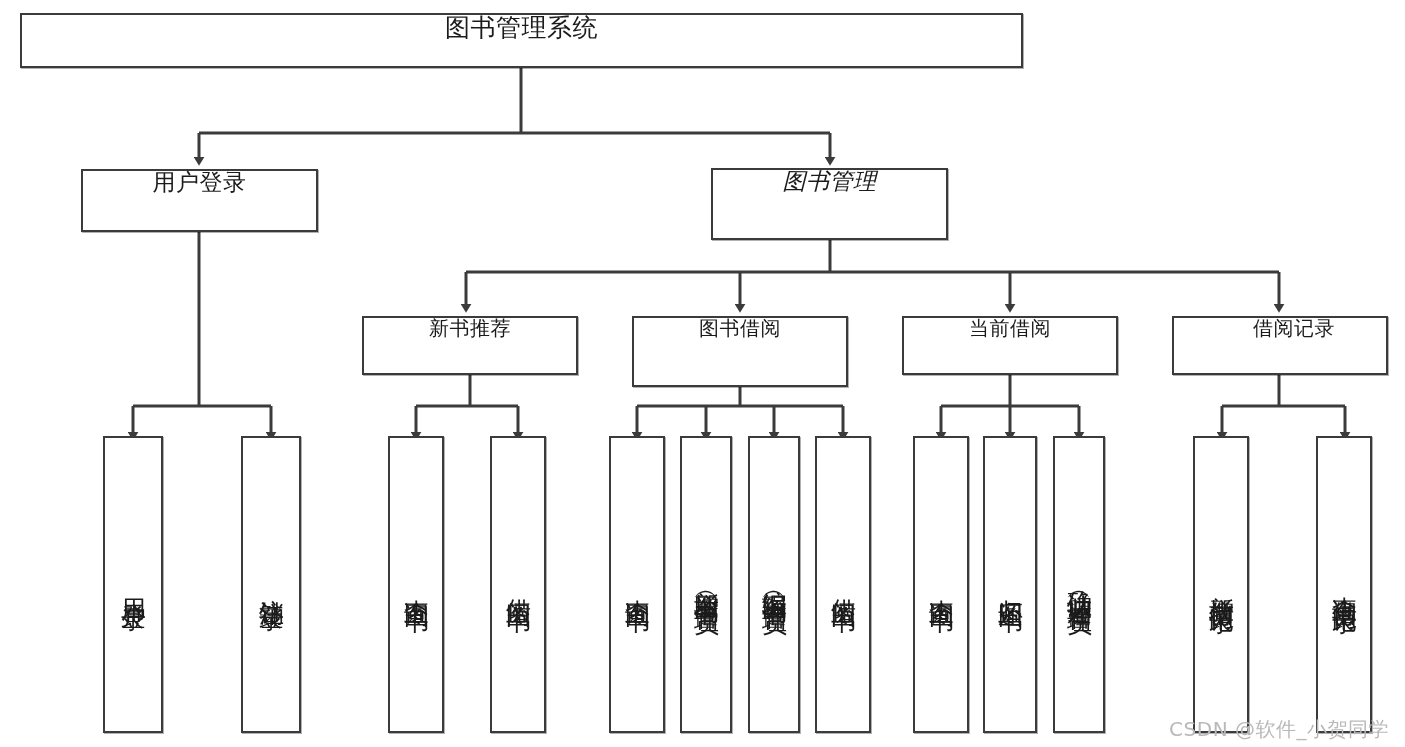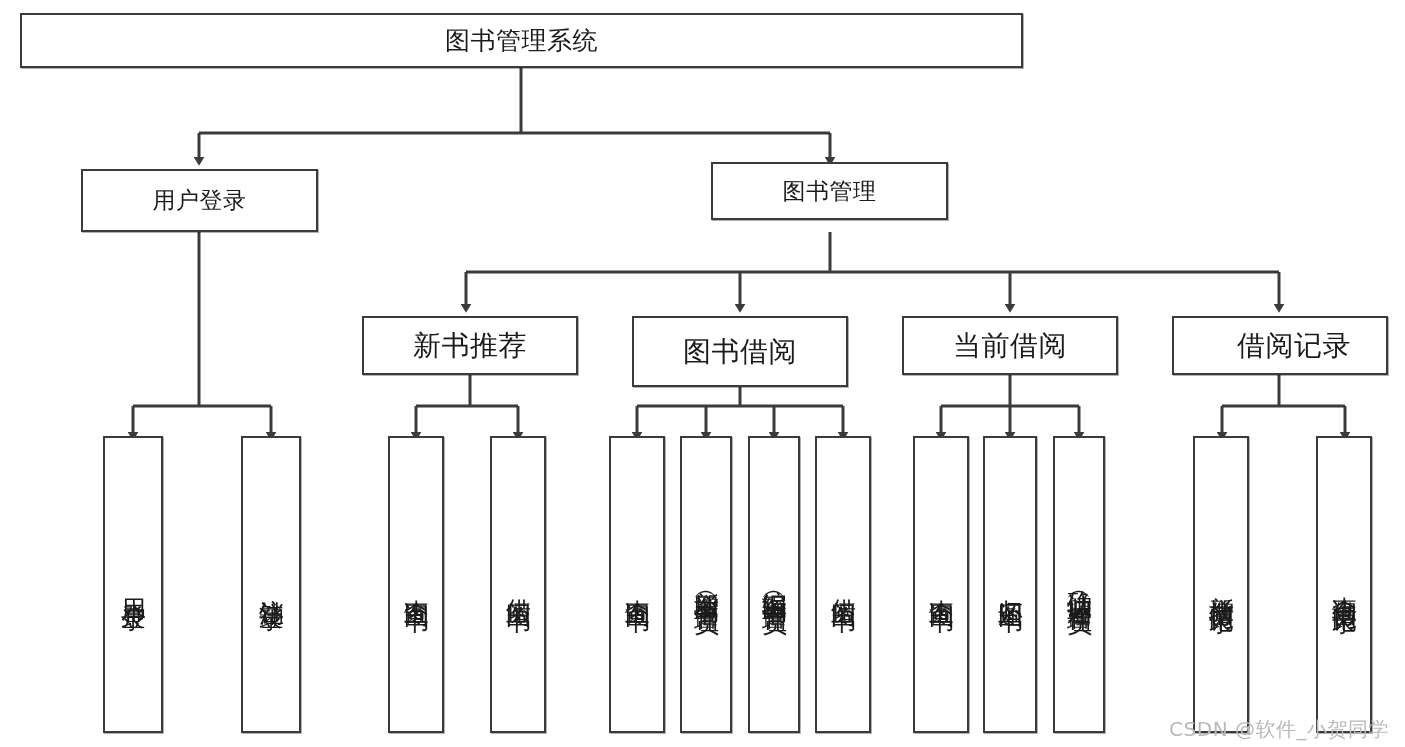--- a/index.html
+++ b/index.html
@@ -13,33 +13,32 @@
   #canvas{position:absolute;left:0;top:0;width:1405px;height:747px;}
   svg.lines{position:absolute;left:0;top:0;width:1405px;height:747px;pointer-events:none;}
 
   .node{
     position:absolute;
     box-sizing:border-box;
     background:#ffffff;
     border:2px solid #3b3b3b;
     box-shadow:1px 1px 0 rgba(0,0,0,0.30);
     display:flex;
-    align-items:center;
     justify-content:center;
     color:#1b1b1b;
   }
   .node .lbl{
     display:block;
     line-height:1.0;
     letter-spacing:0.5px;
     white-space:nowrap;
   }
   .node.root .lbl{font-size:25px;}
   .node.l2 .lbl{font-size:23px;}
-  .node.l3 .lbl{font-size:28px;}
+  .node.l3 .lbl{font-size:20px;}
 
   
   .node.leaf{
     align-items:center;
     justify-content:center;
   }
   .node.leaf .lbl{
     writing-mode:vertical-rl;
     text-orientation:upright;
     font-size:25px;
@@ -116,21 +115,21 @@
     </g>
   </svg>
 
   <div class="node root" style="left:20px;top:13px;width:1003px;height:55px;">
     <span class="lbl">图书管理系统</span>
   </div>
 
   <div class="node l2" style="left:81px;top:169px;width:237px;height:63px;">
     <span class="lbl">用户登录</span>
   </div>
-  <div class="node l2" style="left:711px;top:162px;width:237px;height:58px;">
+  <div class="node l2" style="left:711px;top:168px;width:237px;height:72px;font-style:italic;">
     <span class="lbl">图书管理</span>
   </div>
 
   <div class="node l3" style="left:362px;top:316px;width:216px;height:59px;">
     <span class="lbl">新书推荐</span>
   </div>
   <div class="node l3" style="left:632px;top:316px;width:216px;height:71px;">
     <span class="lbl">图书借阅</span>
   </div>
   <div class="node l3" style="left:902px;top:316px;width:216px;height:59px;">

